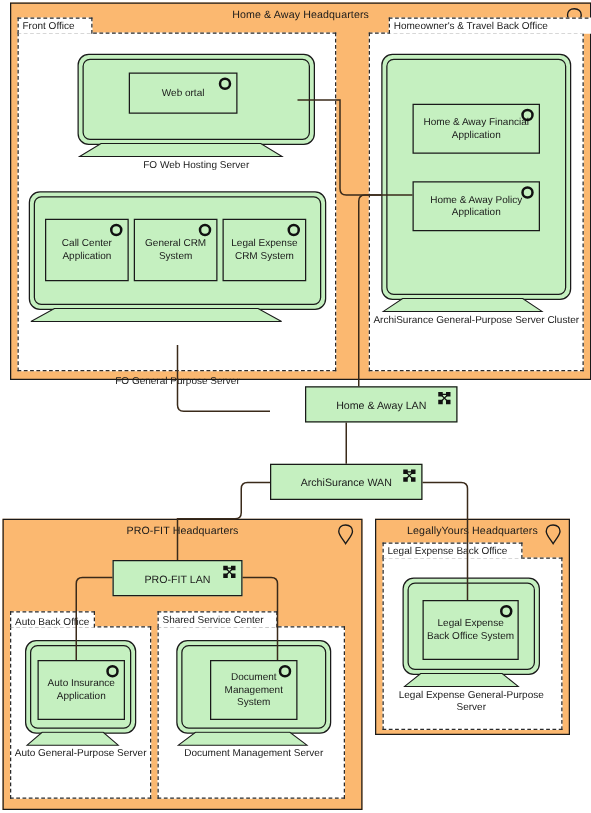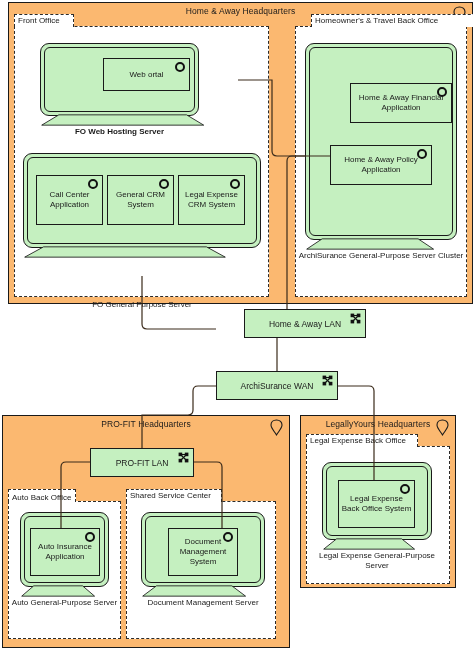--- a/index.html
+++ b/index.html
@@ -60,21 +60,21 @@
     </svg>
   </div>
 
   <div class="grp" style="left:14px;top:14px;width:255px;height:283px;">
     <div class="grp-tab" style="width:60px;">
       <span>Front Office</span>
     </div>
     <div class="grp-body"></div>
   </div>
 
-  <div class="device" style="left:40px;top:43px;width:159px;height:95px;font-weight:bold;">
+  <div class="device" style="left:62px;top:43px;width:190px;height:95px;">
     <div class="dev-screen" style="height:73px;"></div>
     <div class="dev-inner" style="height:65px;"></div>
     <svg class="dev-stand" style="top:71px;" viewBox="0 0 193 14" preserveAspectRatio="none">
       <polygon points="2,13 22,1 171,1 191,13" fill="#C5F0C0" stroke="#1a1a1a" stroke-width="1"></polygon>
     </svg>
     <div class="dev-label" style="top:84px;">FO Web Hosting Server</div>
   </div>
 
   <div class="app" style="left:103px;top:58px;width:87px;height:33px;">
     <span class="app-label">Web ortal</span>
@@ -110,21 +110,21 @@
   </div>
 
   <div class="device" style="left:305px;top:43px;width:152px;height:232px;">
     <div class="dev-screen" style="height:197px;"></div>
     <div class="dev-inner" style="height:189px;"></div>
     <svg class="dev-stand" style="top:195px;" viewBox="0 0 152 14" preserveAspectRatio="none">
       <polygon points="2,13 20,1 132,1 150,13" fill="#C5F0C0" stroke="#1a1a1a" stroke-width="1"></polygon>
     </svg>
     <div class="dev-label" style="top:208px;">ArchiSurance General-Purpose Server Cluster</div>
   </div>
-  <div class="app" style="left:350px;top:83px;width:102px;height:40px;">
+  <div class="app" style="left:330px;top:83px;width:102px;height:40px;">
     <span class="app-label">Home &amp; Away Financial Application</span>
     <span class="app-icon"></span>
   </div>
   <div class="app" style="left:330px;top:145px;width:102px;height:40px;">
     <span class="app-label">Home &amp; Away Policy Application</span>
     <span class="app-icon"></span>
   </div>
 
   <div class="net" style="left:216px;top:309px;width:122px;height:29px;margin-left:28px;">
     <span class="net-label">Home &amp; Away LAN</span>

